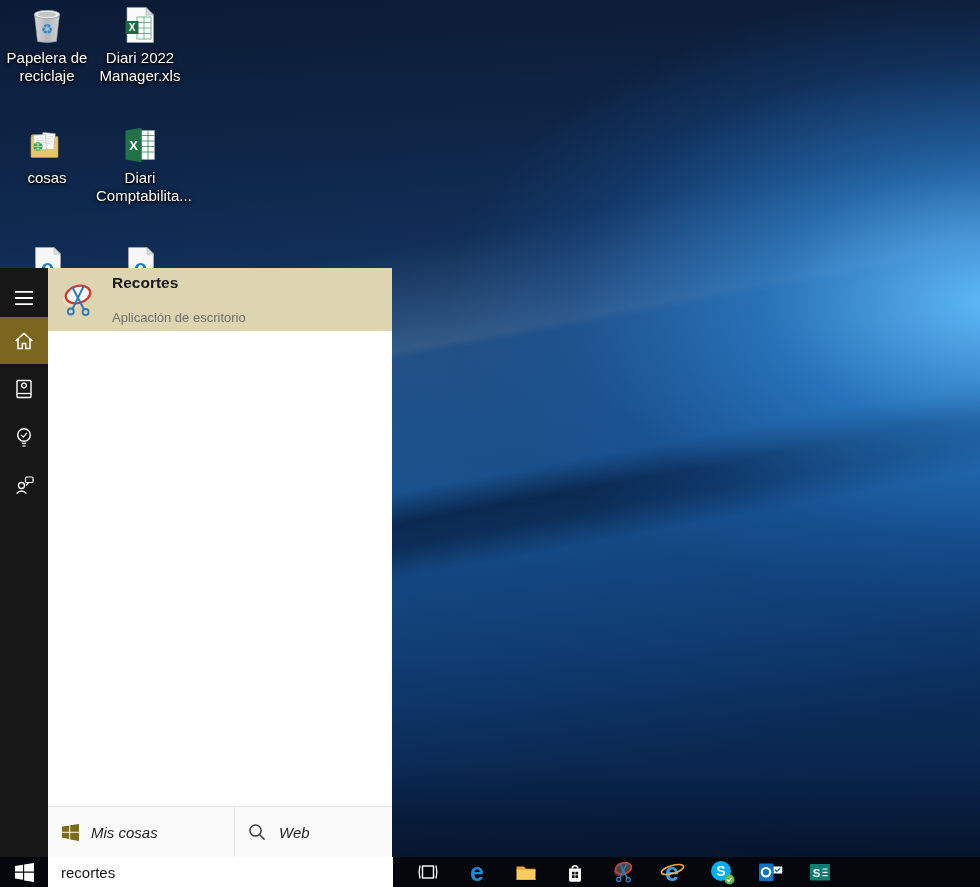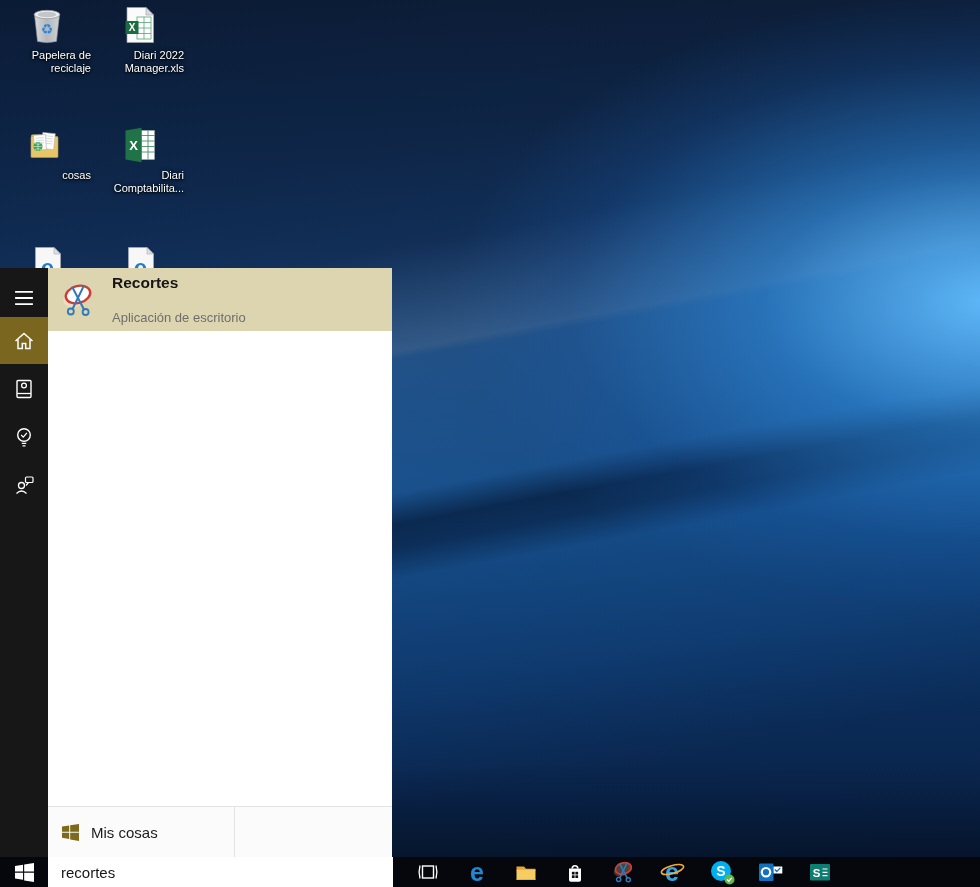--- a/index.html
+++ b/index.html
@@ -30,36 +30,36 @@
       rgba(98,190,255,0.95) 0%,rgba(48,145,230,0.55) 30%,
       rgba(28,100,185,0.20) 56%,rgba(0,0,0,0) 72%);}
   .bottom-shade{position:absolute;inset:0;
     background:linear-gradient(to bottom,rgba(0,0,0,0) 86%,rgba(3,10,24,0.55) 100%);}
 
   
   .cell{position:absolute;width:88px;text-align:center;z-index:1;cursor:default;}
   .col1{left:3px}.col2{left:96px}
   .row1{top:5px}.row2{top:125px}.row3{top:245px}
   .cell .ic{width:40px;height:40px;margin:0 auto;display:block;}
-  .cell .lbl{margin-top:4px;font-size:11px;line-height:1.2;color:#fff;
-    text-shadow:0 1px 2px #000,0 0 4px rgba(0,0,0,.9);text-align:right;}
+  .cell .lbl{margin-top:4px;font-size:15px;line-height:1.2;color:#fff;
+    text-shadow:0 1px 2px #000,0 0 4px rgba(0,0,0,.9);}
 
   
   .side{position:absolute;left:0;top:268px;width:48px;height:589px;background:#171717;z-index:5;}
   .side-btn{position:absolute;left:0;width:48px;height:48px;display:flex;align-items:center;justify-content:center;cursor:pointer;}
   .side-btn.sel{background:#7a661f;}
   .panel{position:absolute;left:48px;top:268px;width:344px;height:589px;background:#fff;z-index:5;display:flex;flex-direction:column;}
   .result{height:63px;background:#ddd5b0;display:flex;align-items:center;padding-left:11px;cursor:pointer;}
   .result .ric{width:40px;height:40px;flex:0 0 auto;}
   .result .rtx{margin-left:13px;}
   .result .rt1{font-size:15.5px;font-weight:700;color:#161616;}
   .result .rt2{font-size:13px;color:#6e6e6e;margin-top:18px;}
   .panel-body{flex:1;background:#fff;}
   .footer{height:50px;border-top:1px solid #e3e3e3;background:#fbfbfb;display:flex;}
-  .fbtn{display:flex;align-items:center;cursor:pointer;}
+  .fbtn{display:flex;align-items:center;cursor:pointer;font-style:italic;}
   .fbtn.mystuff{width:172px;border-right:1px solid #e3e3e3;padding-left:14px;}
   .fbtn.web{flex:1;padding-left:12px;}
   .fbtn .ftx{font-size:15px;color:#1c1c1c;margin-left:12px;}
 
   
   .taskbar{position:absolute;left:0;top:857px;width:980px;height:30px;background:#05070c;z-index:10;display:flex;align-items:center;}
   .start{width:48px;height:30px;display:flex;align-items:center;justify-content:center;cursor:pointer;flex:0 0 auto;}
   .tb-search{width:345px;height:30px;background:#fff;display:flex;align-items:center;padding-left:13px;box-sizing:border-box;flex:0 0 auto;cursor:text;}
   .tb-search span{font-size:15px;color:#161616;}
   .tb-btn{width:49px;height:30px;display:flex;align-items:center;justify-content:center;cursor:pointer;flex:0 0 auto;}
@@ -199,20 +199,27 @@
     </div>
   </div>
   <div class="panel-body"></div>
   <div class="footer">
     <div class="fbtn mystuff">
       <svg width="17" height="17" viewBox="0 0 17 17">
         <path fill="#7e6a1d" d="M0 2.6 L7.2 1.5 V7.7 H0 Z M8.2 1.3 L17 0 V7.7 H8.2 Z M0 8.7 H7.2 V14.9 L0 13.8 Z M8.2 8.7 H17 V17 L8.2 15.6 Z"></path>
       </svg>
       <span class="ftx">Mis cosas</span>
     </div>
+    <div class="fbtn web">
+      <svg width="20" height="20" viewBox="0 0 20 20">
+        <circle cx="8.5" cy="8.5" r="5.6" stroke="#3c3c3c" stroke-width="1.5" fill="none"></circle>
+        <path d="M12.7 12.7 L17.6 17.6" stroke="#3c3c3c" stroke-width="1.5"></path>
+      </svg>
+      <span class="ftx">Web</span>
+    </div>
   </div>
 </div>
 
 <div class="taskbar">
   <div class="start">
     <svg width="19" height="19" viewBox="0 0 17 17">
       <path fill="#fff" d="M0 2.6 L7.2 1.5 V7.7 H0 Z M8.2 1.3 L17 0 V7.7 H8.2 Z M0 8.7 H7.2 V14.9 L0 13.8 Z M8.2 8.7 H17 V17 L8.2 15.6 Z"></path>
     </svg>
   </div>
   <div class="tb-search">

